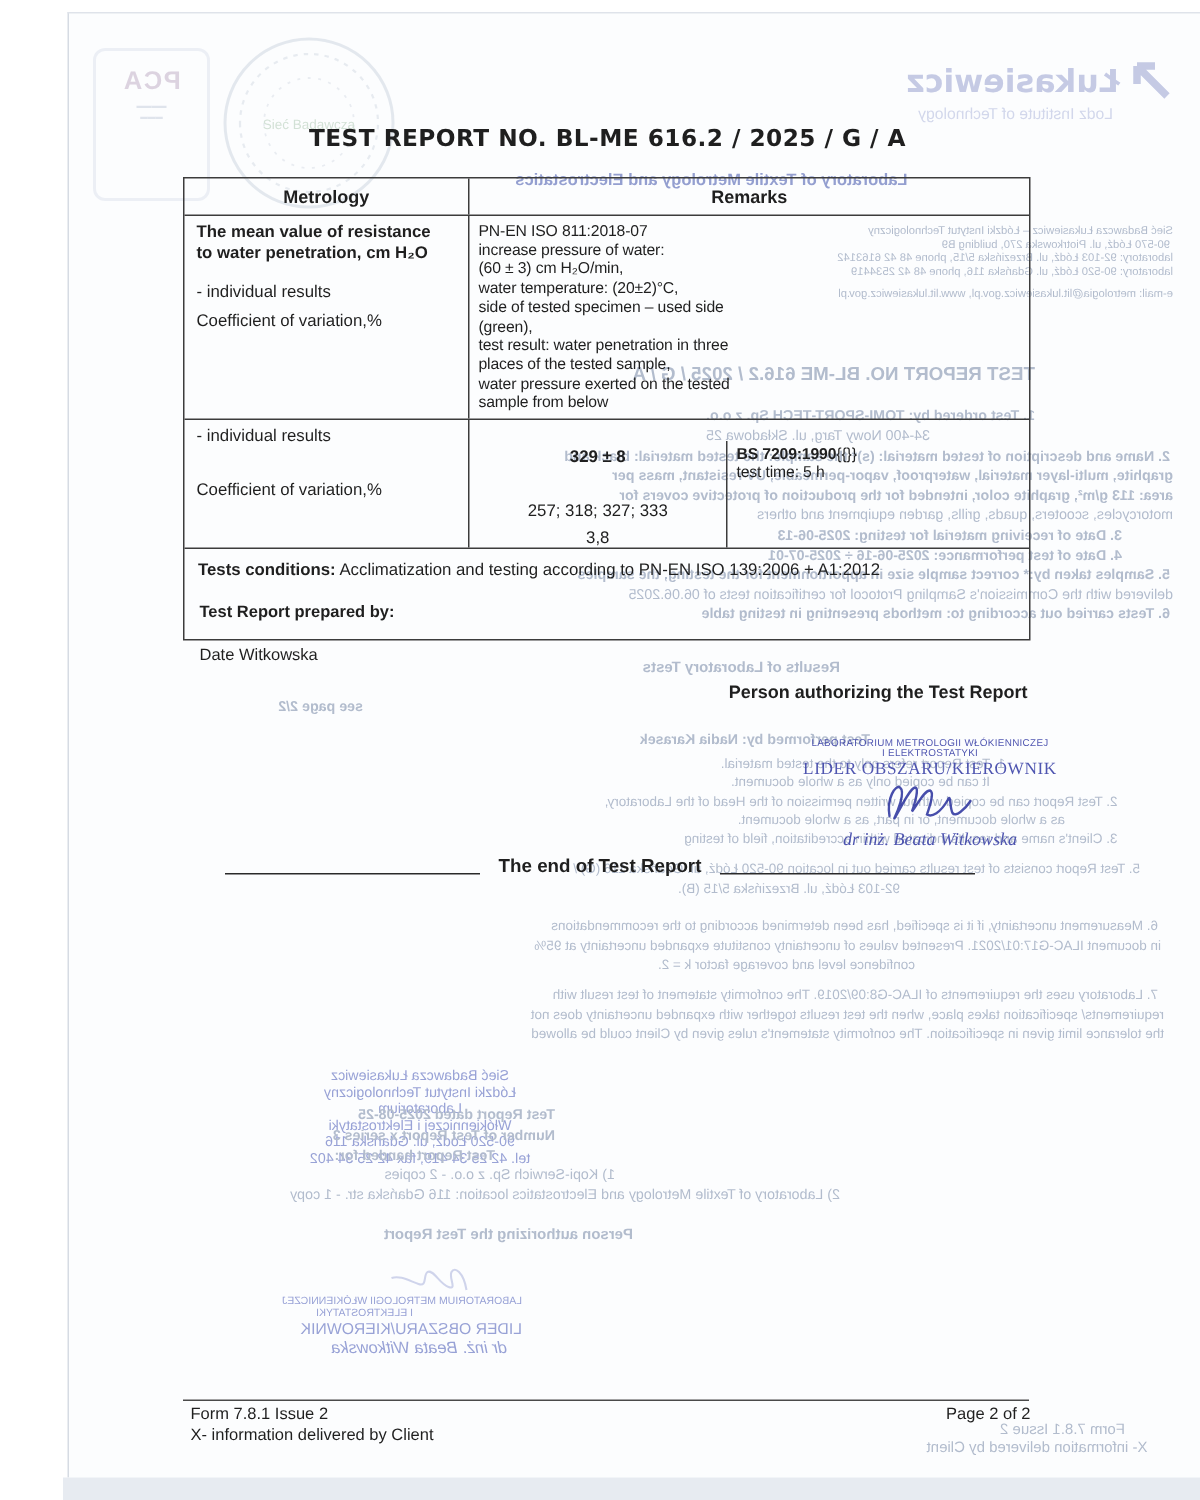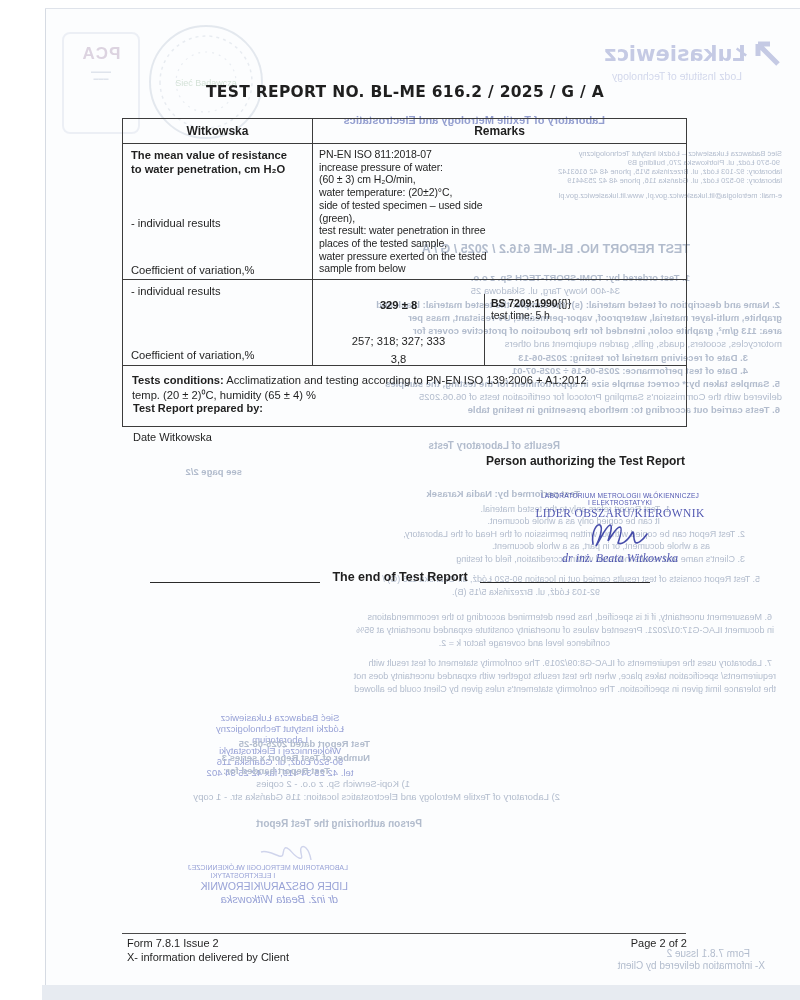--- a/index.html
+++ b/index.html
@@ -44,21 +44,21 @@
   .rtable{position:absolute;left:122px;top:118px;width:563px;border:1.6px solid var(--border);}
   .trow{display:flex;border-bottom:1.6px solid var(--border);}
   .trow:last-child{border-bottom:none;}
   .c1{width:190px;border-right:1.6px solid var(--border);box-sizing:border-box;}
   .c2{width:172px;border-right:1.6px solid var(--border);box-sizing:border-box;}
   .c3{flex:1;box-sizing:border-box;}
   .thead{height:24px;font-weight:bold;font-size:12px;}
   .thead>div{display:flex;align-items:center;justify-content:center;}
   .r1{height:135px;}
   .r2{height:85px;}
-  .pcell{padding:5px 8px;font-size:11.2px;display:grid;gap:28px;}
+  .pcell{padding:5px 8px;font-size:11.2px;display:grid;}
   .r1 .pcell{grid-template-rows:40px 19px 19px;}
   .r2 .pcell{grid-template-rows:36px 18px 18px;}
   .vcell{padding:5px 4px;font-size:11.2px;text-align:center;display:grid;}
   .r1 .vcell{grid-template-rows:40px 19px 19px;}
   .r2 .vcell{grid-template-rows:36px 18px 18px;margin-top:14px;}
   .ptitle{font-weight:bold;white-space:pre-line;line-height:13.5px;}
   .vmain{font-weight:bold;}
   .rcell{padding:4px 6px;font-size:10.5px;line-height:12.7px;white-space:pre-line;
          letter-spacing:-.1px;overflow:hidden;}
   .rbold{font-weight:bold;}
@@ -172,21 +172,21 @@
       <div class="ghost gbl gi" style="left: 148px; top: 893px; width: 190px; font-size: 11px;">dr inż. Beata Witkowska</div>
       <div class="ghost gg" style="left: 600px; top: 948px; width: 150px; font-size: 10px;">Form 7.8.1  Issue 2</div>
       <div class="ghost gg" style="left: 565px; top: 960px; width: 200px; font-size: 10px;">X- information delivered by Client</div>
     </div>
 
   <div id="print-layer">
     <div class="title">TEST REPORT NO. BL-ME  616.2 / 2025 / G / A</div>
 
     <div class="rtable">
       <div class="trow thead">
-        <div class="c1">Witkowska</div>
+        <div class="c1">Metrology</div>
         <div class="c3">Remarks</div>
       </div>
 
       <div class="trow r1">
         <div class="c1 pcell">
           <div class="ptitle">The mean value of resistance
 to water penetration, cm H₂O</div>
           <div>- individual results</div>
           <div>Coefficient of variation,%</div>
         </div>
@@ -214,21 +214,20 @@
         </div>
         <div class="c3 rcell">
           <span class="rbold">BS 7209:1990</span>{{}}
           <span style="display:block">test time: 5 h</span>
         </div>
       </div>
 
       <div class="trow">
         <div class="tcond">
           <b>Tests conditions:</b><span> Acclimatization and testing according to PN-EN ISO 139:2006 + A1:2012</span>
-          <div>temp. (20 ± 2)⁰C, humidity (65 ± 4) %</div>
         </div>
       </div>
     </div>
 
     <div class="prep-label">Test Report prepared by:</div>
     <div class="prep-name">Date Witkowska</div>
     <div class="auth-label">Person authorizing the Test Report</div>
 
     <div class="stamp">
       <div class="stamp-l1">LABORATORIUM METROLOGII WŁÓKIENNICZEJ</div>

